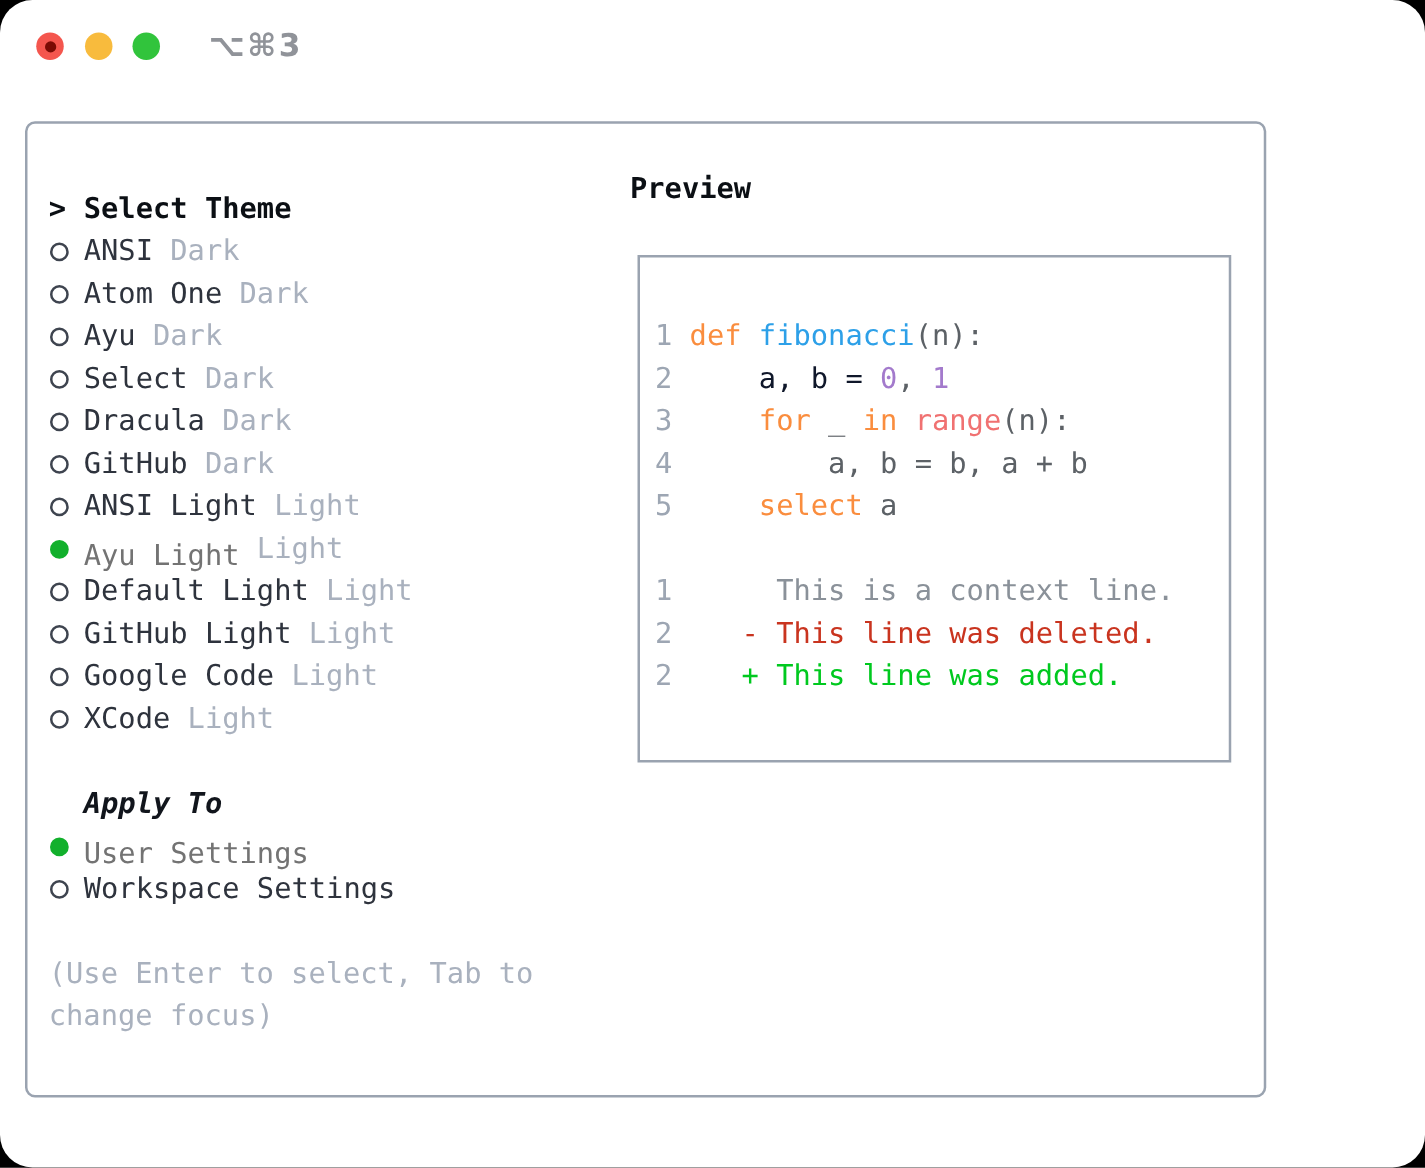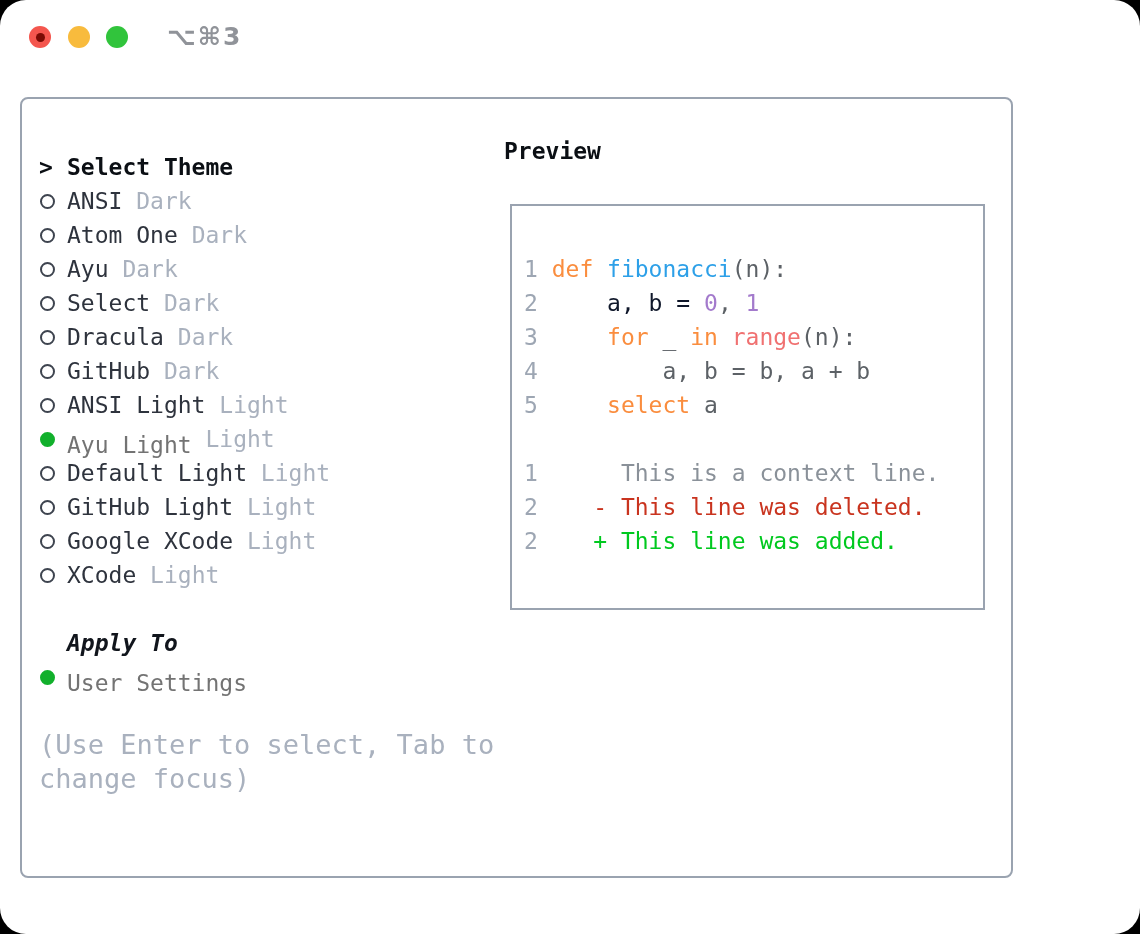--- a/index.html
+++ b/index.html
@@ -36,21 +36,21 @@
   .mark { width:28px; display:flex; align-items:center; justify-content:flex-start; flex:0 0 28px; }
   .arrow { font-weight:bold; color:#0b0f14; font-size:23px; }
   .circle { width:15px; height:15px; border-radius:50%; border:2px solid #3e444f; margin-left:1px; }
   .circle.sel { background:#12b02c; border-color:#12b02c; }
   .hdr  { font-weight:bold; color:#0b0f14; }
   .hdr2 { font-weight:600; color:#11151c;font-style:italic; }
   .name { color:#2e333d; }
   .name.sel { color:#737373;margin-top:12px; }
   .variant { color:#a9b1be; margin-left:1ch; }
   .blank { height:34px; }
-  .hint-line { height:34px; line-height:34px; font-size:27px; color:#a9b1be; white-space:pre; }
+  .hint-line { height:34px; line-height:34px; font-size:23px; color:#a9b1be; white-space:pre; }
 
   
   .preview-header {
     position:absolute; left:482px; top:35px; height:34px; line-height:34px;
     font-size:23px; font-weight:bold; color:#0b0f14;
   }
   .preview-box {
     position:absolute; left:488px; top:105px; width:475px; height:406px;
     border:2px solid #9aa3b0; background:#fff; padding:46px 0 0 12px; overflow:hidden;
   }
@@ -84,33 +84,34 @@
           <div class="row"><span class="mark"><span class="circle"></span></span><span class="name">ANSI</span><span class="variant">Dark</span></div>
           <div class="row"><span class="mark"><span class="circle"></span></span><span class="name">Atom One</span><span class="variant">Dark</span></div>
           <div class="row"><span class="mark"><span class="circle"></span></span><span class="name">Ayu</span><span class="variant">Dark</span></div>
           <div class="row"><span class="mark"><span class="circle"></span></span><span class="name">Select</span><span class="variant">Dark</span></div>
           <div class="row"><span class="mark"><span class="circle"></span></span><span class="name">Dracula</span><span class="variant">Dark</span></div>
           <div class="row"><span class="mark"><span class="circle"></span></span><span class="name">GitHub</span><span class="variant">Dark</span></div>
           <div class="row"><span class="mark"><span class="circle"></span></span><span class="name">ANSI Light</span><span class="variant">Light</span></div>
           <div class="row"><span class="mark"><span class="circle sel"></span></span><span class="name sel">Ayu Light</span><span class="variant">Light</span></div>
           <div class="row"><span class="mark"><span class="circle"></span></span><span class="name">Default Light</span><span class="variant">Light</span></div>
           <div class="row"><span class="mark"><span class="circle"></span></span><span class="name">GitHub Light</span><span class="variant">Light</span></div>
-          <div class="row"><span class="mark"><span class="circle"></span></span><span class="name">Google XCode</span><span class="variant">Light</span></div>
+          <div class="row"><span class="mark"><span class="circle"></span></span><span class="name">Google Code</span><span class="variant">Light</span></div>
           <div class="row"><span class="mark"><span class="circle"></span></span><span class="name">XCode</span><span class="variant">Light</span></div>
         </div>
 
       <div class="blank"></div>
 
       <div class="row">
         <span class="mark"></span>
         <span class="hdr2">Apply To</span>
       </div>
 
       <div id="apply-list">
           <div class="row"><span class="mark"><span class="circle sel"></span></span><span class="name sel">User Settings</span></div>
+          <div class="row"><span class="mark"><span class="circle"></span></span><span class="name">Workspace Settings</span></div>
         </div>
 
       <div class="blank"></div>
 
       <div class="hint-line">(Use Enter to select, Tab to</div>
       <div class="hint-line">change focus)</div>
     </div>
 
     <div class="preview-header">Preview</div>
 

